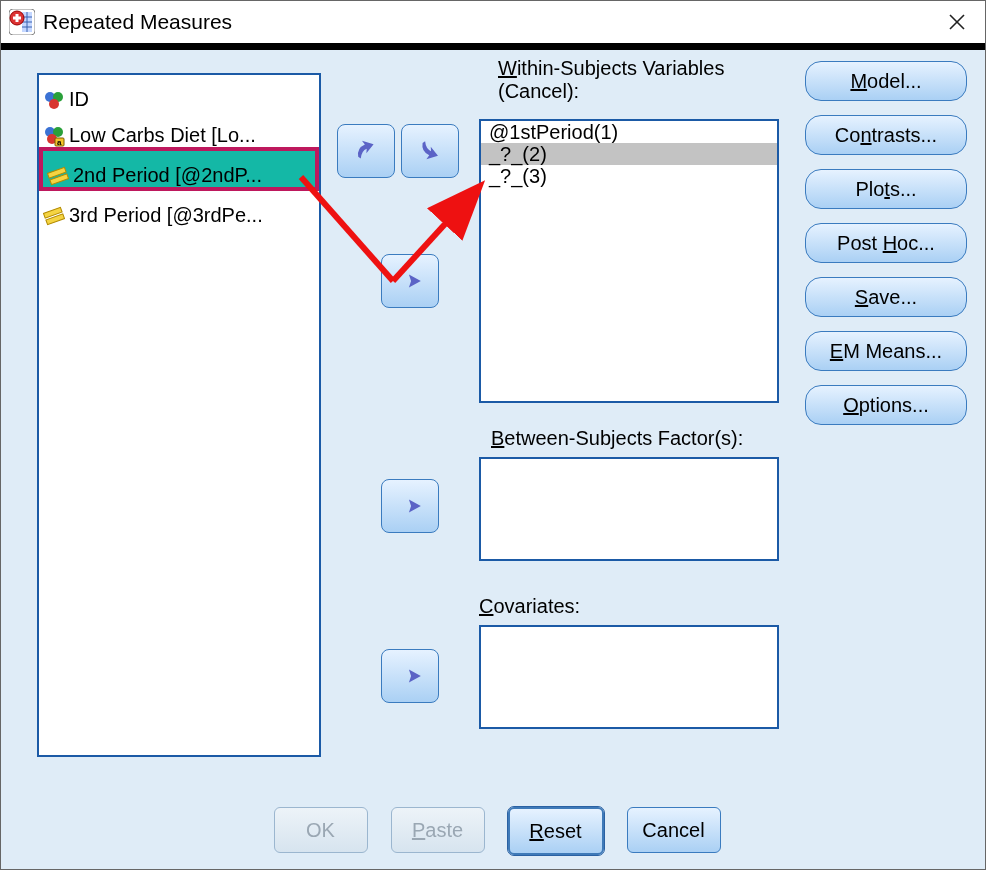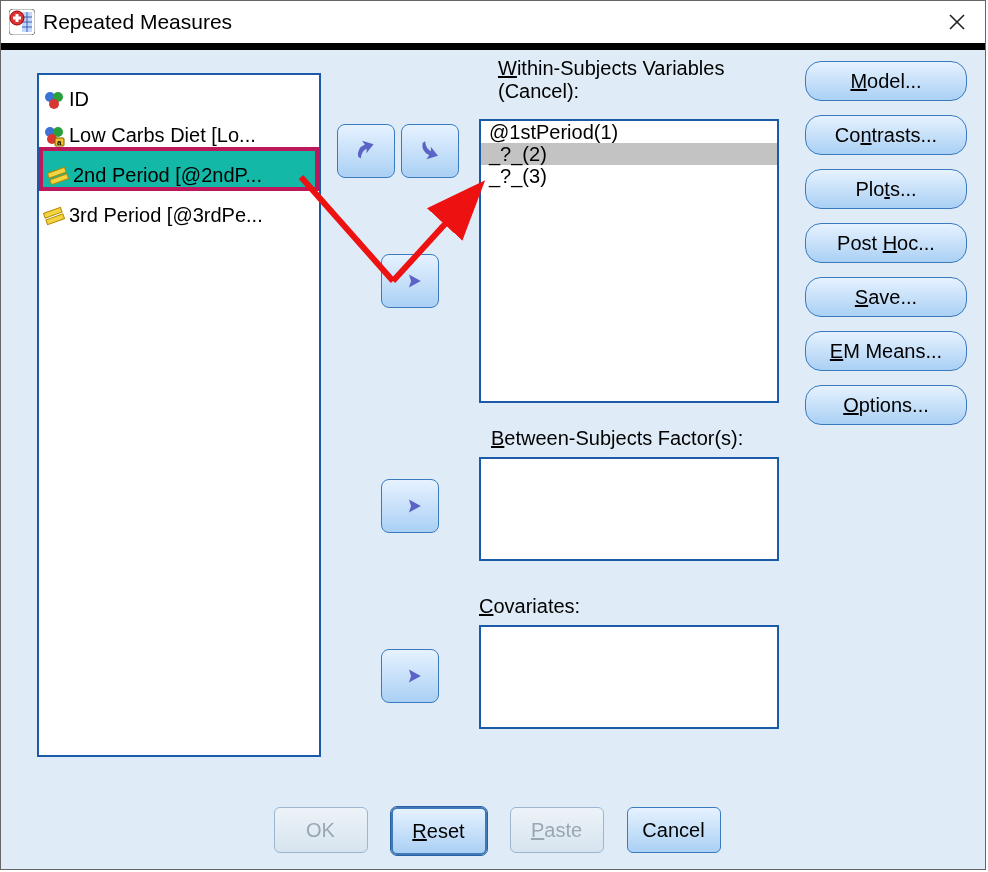--- a/index.html
+++ b/index.html
@@ -167,22 +167,22 @@
         <marker id="ah" markerWidth="10" markerHeight="10" refX="8" refY="4" orient="auto">
           <path d="M0 0 L10 4 L0 8 Z" fill="#e11"></path>
         </marker>
       </defs>
     <line x1="20" y1="6" x2="112" y2="110" stroke="#e11" stroke-width="6"></line>
     <line x1="112" y1="110" x2="196" y2="18" stroke="#e11" stroke-width="6" marker-end="url(#ah)"></line>
   </svg>
 
   <div class="bottombar">
     <div class="bbtn disabled">OK</div>
+    <div class="bbtn disabled">
+        <span><span class="accel">P</span><span id="b_paste">aste</span></span>
+      </div>
     <div class="bbtn reset">
         <span><span class="accel">R</span><span id="b_reset">eset</span></span>
-      </div>
-    <div class="bbtn disabled">
-        <span><span class="accel">P</span><span id="b_paste">aste</span></span>
       </div>
     <div class="bbtn">Cancel</div>
   </div>
 
 </div>
 
 </body></html>

